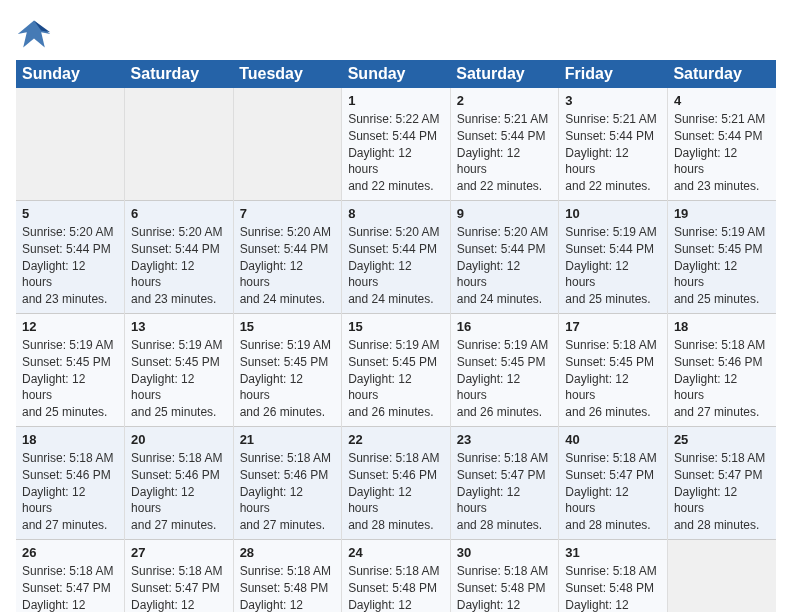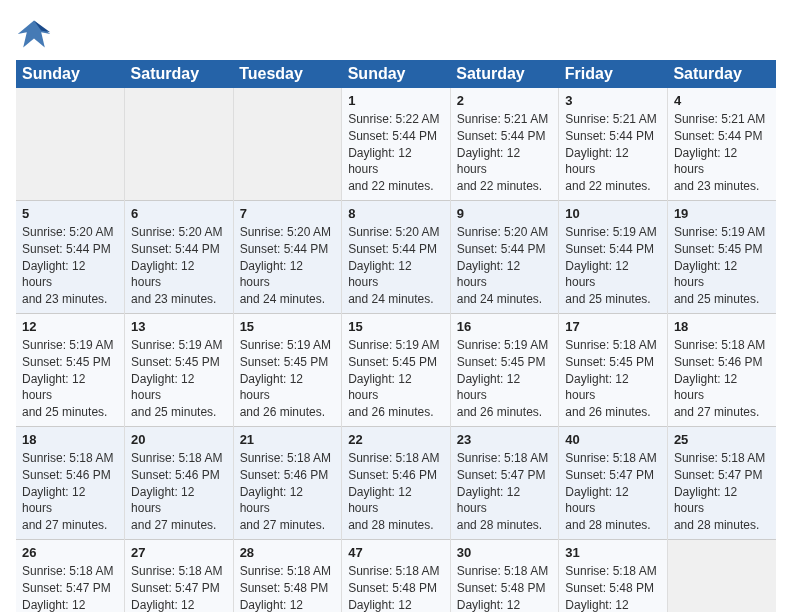--- a/index.html
+++ b/index.html
@@ -238,21 +238,21 @@
         </td>
         <td>
           <span class="day-num">27</span>
           <div class="day-info">Sunrise: 5:18 AM<br>Sunset: 5:47 PM<br>Daylight: 12 hours<br>and 29 minutes.</div>
         </td>
         <td>
           <span class="day-num">28</span>
           <div class="day-info">Sunrise: 5:18 AM<br>Sunset: 5:48 PM<br>Daylight: 12 hours<br>and 29 minutes.</div>
         </td>
         <td>
-          <span class="day-num">47</span>
+          <span class="day-num">24</span>
           <div class="day-info">Sunrise: 5:18 AM<br>Sunset: 5:48 PM<br>Daylight: 12 hours<br>and 29 minutes.</div>
         </td>
         <td>
           <span class="day-num">30</span>
           <div class="day-info">Sunrise: 5:18 AM<br>Sunset: 5:48 PM<br>Daylight: 12 hours<br>and 29 minutes.</div>
         </td>
         <td>
           <span class="day-num">31</span>
           <div class="day-info">Sunrise: 5:18 AM<br>Sunset: 5:48 PM<br>Daylight: 12 hours<br>and 30 minutes.</div>
         </td>

